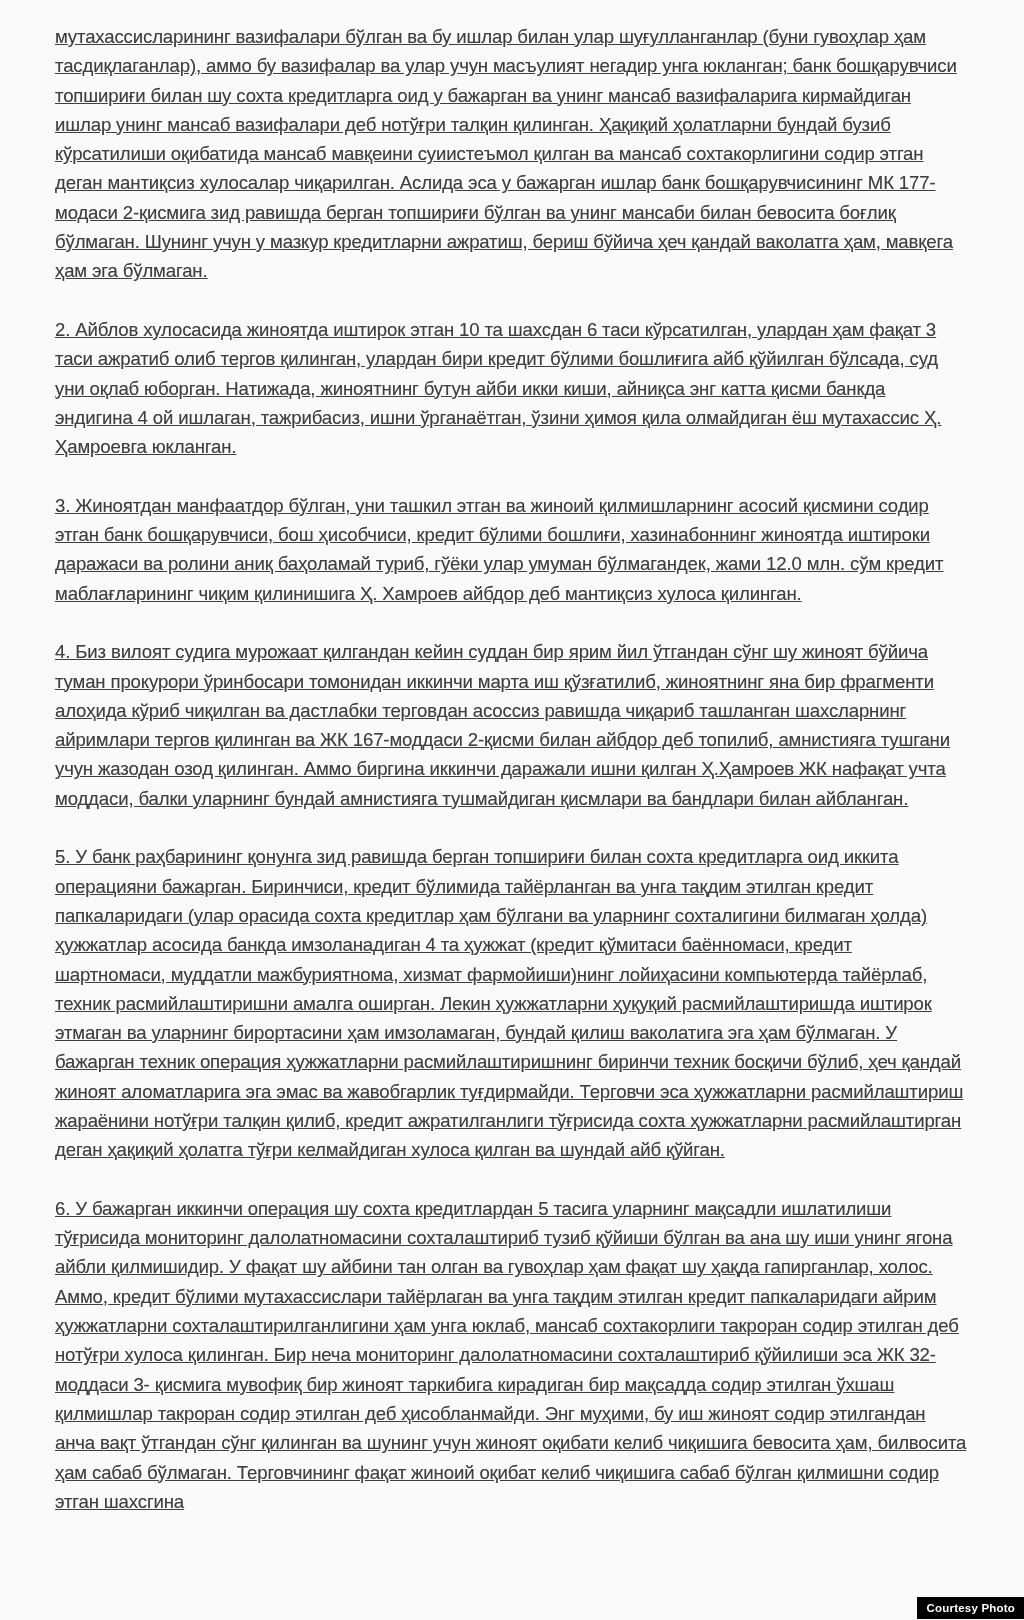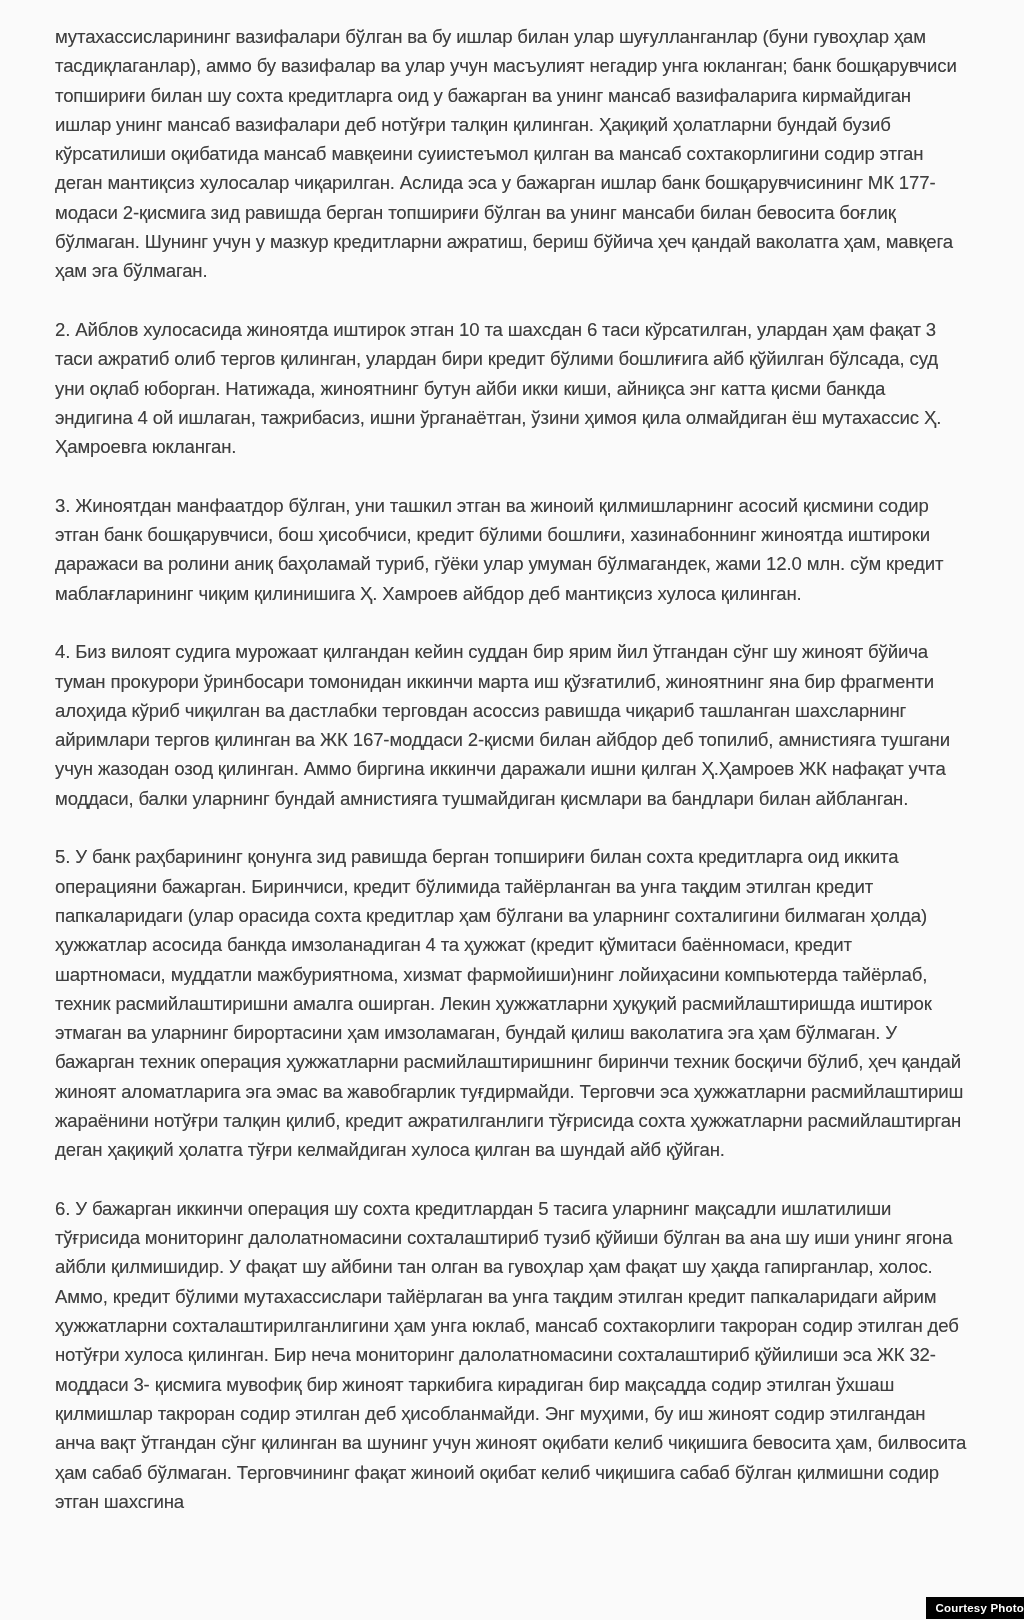--- a/index.html
+++ b/index.html
@@ -22,34 +22,35 @@
     width: 912px;
     font-size: 18.6px;
     line-height: 29.3px;
     letter-spacing: -0.15px;
     color: #3f3f3f;
     text-align: left;
     text-shadow: 0 0 0.5px rgba(70,70,70,0.45);
   }
   .content p {
     margin: 0 0 29.3px 0;
+    text-decoration: underline;
   }
   .content p:last-child {
     margin-bottom: 8px;
   }
   .courtesy-badge {
     position: absolute;
     right: 0;
     bottom: 1px;
     background: #000000;
     color: #ffffff;
     font-size: 11.5px;
     font-weight: 700;
     letter-spacing: 0.2px;
-    padding: 5px 0 5px 10px;
+    padding: 5px 9px 5px 10px;
     white-space: nowrap;
   }
 </style>
 </head>
 <body>
 
 <div class="page">
   <div class="content">
     <p>мутахассисларининг вазифалари бўлган ва бу ишлар билан улар шуғулланганлар (буни гувоҳлар ҳам тасдиқлаганлар), аммо бу вазифалар ва улар учун масъулият негадир унга юкланган; банк бошқарувчиси топшириғи билан шу сохта кредитларга оид у бажарган ва унинг мансаб вазифаларига кирмайдиган ишлар унинг мансаб вазифалари  деб нотўғри талқин қилинган. Ҳақиқий ҳолатларни бундай бузиб кўрсатилиши оқибатида мансаб мавқеини суиистеъмол қилган ва  мансаб сохтакорлигини содир этган деган мантиқсиз хулосалар  чиқарилган. Аслида эса у бажарган ишлар банк бошқарувчисининг МК 177-модаси 2-қисмига зид равишда берган топшириғи бўлган ва унинг мансаби билан бевосита боғлиқ бўлмаган. Шунинг учун  у мазкур кредитларни ажратиш, бериш бўйича ҳеч қандай ваколатга ҳам, мавқега ҳам эга бўлмаган.</p>
     <p>2. Айблов хулосасида жиноятда иштирок этган 10 та шахсдан 6 таси кўрсатилган, улардан ҳам фақат 3 таси ажратиб олиб тергов қилинган, улардан бири  кредит бўлими бошлиғига айб қўйилган бўлсада, суд уни оқлаб юборган. Натижада, жиноятнинг бутун айби икки киши, айниқса энг катта қисми банкда эндигина 4 ой ишлаган, тажрибасиз, ишни ўрганаётган, ўзини ҳимоя қила олмайдиган  ёш мутахассис Ҳ. Ҳамроевга юкланган.</p>

